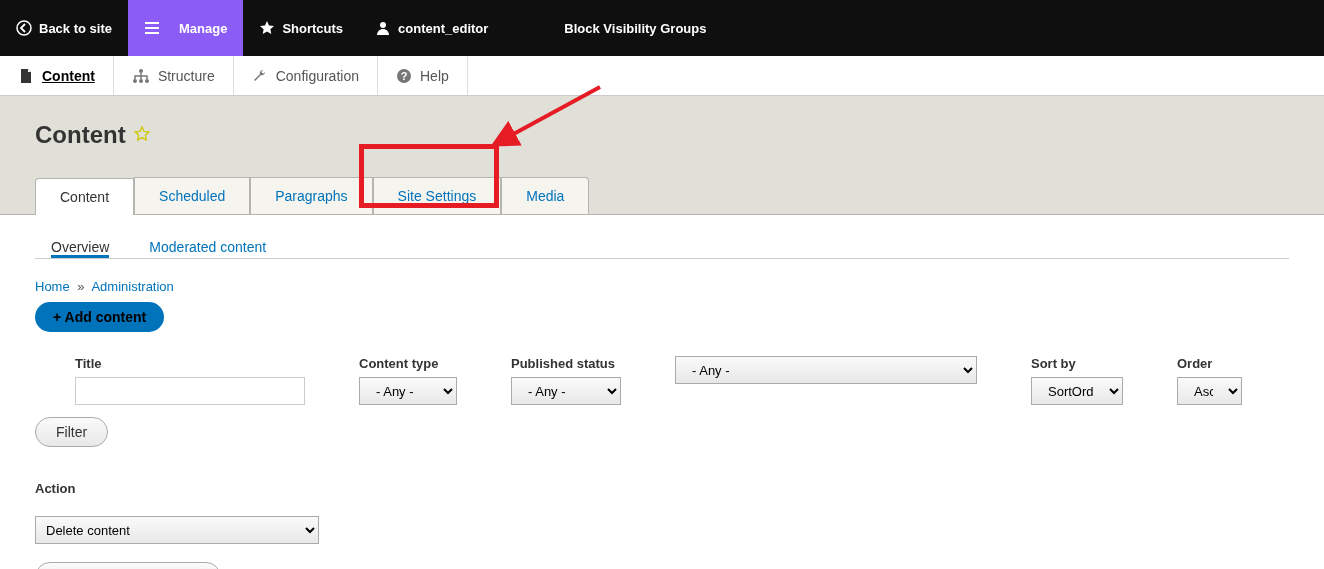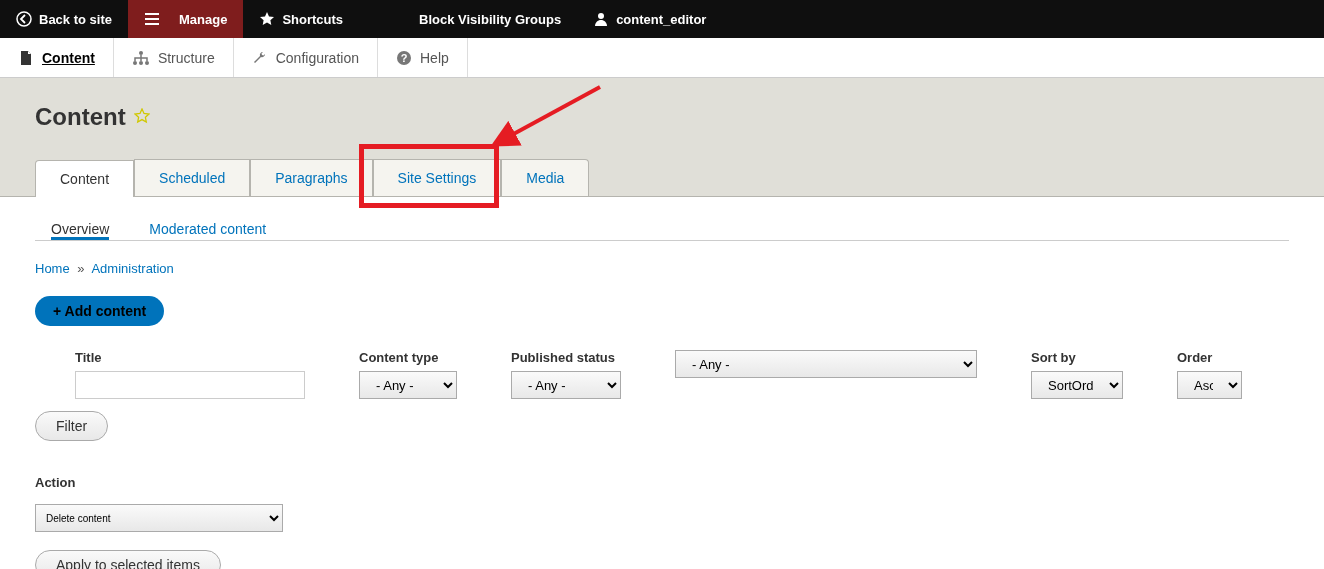--- a/index.html
+++ b/index.html
@@ -1,21 +1,21 @@
 <!DOCTYPE html>
 <html><head>
   <meta charset="utf-8">
   <style>
     * { box-sizing: border-box; margin: 0; padding: 0; }
     body { font-family: "Lucida Grande", "Lucida Sans Unicode", Verdana, sans-serif; font-size: 13px; color: #333; background: #fff; }
     
     
-    .toolbar-top { background: #0f0f0f; height: 38px; display: flex; align-items: stretch; color: #fff; }
+    .toolbar-top { background: #0f0f0f; height: 56px; display: flex; align-items: stretch; color: #fff; }
     .toolbar-top-item { display: flex; align-items: center; padding: 0 16px; cursor: pointer; font-weight: bold; font-size: 13px; gap: 7px; }
-    .toolbar-top-item.active { background: #7f1d1d; gap: 19px; }
+    .toolbar-top-item.active { background: #8b5cf6; gap: 19px; }
     .toolbar-top-item .t-icon { display: inline-flex; }
     .toolbar-top svg { display: block; }
     
     
     .admin-menu { background: #fff; height: 40px; display: flex; align-items: stretch; border-bottom: 1px solid #ccc; }
     .admin-menu-item { display: flex; align-items: center; padding: 0 18px; gap: 8px; font-size: 14px; color: #555; border-right: 1px solid #ddd; cursor: pointer; }
     .admin-menu-item.active .label { color: #000; text-decoration: underline; font-weight: bold; }
     .admin-menu-item svg { display: block; }
     
     
@@ -32,21 +32,21 @@
     
     
     .content-area { padding: 14px 35px 30px; }
     
     
     .secondary-tabs { display: flex; gap: 40px; padding: 10px 16px 0; border-bottom: 1px solid #ccc; margin-bottom: 20px; }
     .secondary-tab { color: #0073bb; font-size: 14px; cursor: pointer; }
     .secondary-tab.active { border-bottom: 3px solid #0073bb; color: #333; font-weight: normal; }
     
     
-    .breadcrumb { margin-bottom: 20px; font-size: 13px; }
+    .breadcrumb { margin-bottom: 8px; font-size: 13px; }
     .breadcrumb a { color: #0073bb; text-decoration: none; }
     .breadcrumb .sep { color: #555; margin: 0 4px; }
     
     
     .btn-add { background: #0073bb; color: #000000; border: none; border-radius: 16px; padding: 7px 18px; font-size: 14px; font-weight: bold; cursor: pointer; margin-bottom: 24px; }
     
     
     .filter-row { display: flex; gap: 14px; margin-bottom: 12px; flex-wrap: wrap; }
     .filter-field { display: flex; flex-direction: column; gap: 6px; margin-left: 40px; }
     .filter-field label { font-weight: bold; font-size: 13px; }
@@ -55,22 +55,22 @@
     .sel-ct { width: 98px; }
     .sel-ps { width: 110px; }
     .sel-lang { width: 302px; }
     .sel-sort { width: 92px; }
     .sel-order { width: 65px; }
     
     .btn-neutral { background: linear-gradient(#fafafa, #e8e8e8); border: 1px solid #aaa; border-radius: 16px; padding: 6px 20px; font-size: 14px; cursor: pointer; color: #333; }
     .btn-filter { margin-bottom: 24px; }
     
     .action-section { margin-top: 10px; }
-    .action-section label { font-weight: bold; font-size: 13px; display: block; margin-bottom: 14px; }
-    .action-section select { height: 28px; padding: 3px 6px; border: 1px solid #aaa; background: linear-gradient(#fafafa, #e8e8e8); font-size: 10px; width: 248px; margin-bottom: 18px; display: block; }
+    .action-section label { font-weight: bold; font-size: 13px; display: block; margin-bottom: 20px; }
+    .action-section select { height: 28px; padding: 3px 6px; border: 1px solid #aaa; background: linear-gradient(#fafafa, #e8e8e8); font-size: 13px; width: 284px; margin-bottom: 18px; display: block; }
     
     
     .callout-box { position: absolute; border: 5px solid #e51c23; pointer-events: none; }
     .callout-arrow { position: absolute; pointer-events: none; }
   </style>
 </head>
 <body>
 
 <div class="toolbar-top">
   <div class="toolbar-top-item">
@@ -91,31 +91,31 @@
     <span>Manage</span>
   </div>
   <div class="toolbar-top-item">
     <span class="t-icon">
       <svg width="16" height="16" viewBox="0 0 16 16">
           <path d="M8 1l2 4.5L15 6l-3.6 3.3L12.3 14 8 11.6 3.7 14l.9-4.7L1 6l5-0.5z" fill="#fff"></path>
         </svg>
     </span>
     <span>Shortcuts</span>
   </div>
+  <div class="toolbar-top-item">
+    <span class="t-icon">
+      <svg width="16" height="16" viewBox="0 0 16 16">
+          <circle cx="8" cy="5" r="3" fill="#fff"></circle>
+          <path d="M2 15c0-3.3 2.7-6 6-6s6 2.7 6 6" fill="#fff"></path>
+        </svg>
+    </span>
+    <span>content_editor</span>
+  </div>
   <div class="toolbar-top-item" style="flex:0 0 auto; padding-left:60px; font-weight:bold;">
     <span>Block Visibility Groups</span>
-  </div>
-  <div class="toolbar-top-item">
-    <span class="t-icon">
-      <svg width="16" height="16" viewBox="0 0 16 16">
-          <circle cx="8" cy="5" r="3" fill="#fff"></circle>
-          <path d="M2 15c0-3.3 2.7-6 6-6s6 2.7 6 6" fill="#fff"></path>
-        </svg>
-    </span>
-    <span>content_editor</span>
   </div>
 </div>
 
 <div class="admin-menu">
   <div class="admin-menu-item active">
     <span>
       <svg width="16" height="16" viewBox="0 0 16 16">
           <path d="M3 1h7l3 3v11H3z" fill="#333"></path>
           <path d="M10 1v3h3" fill="#fff"></path>
         </svg>

